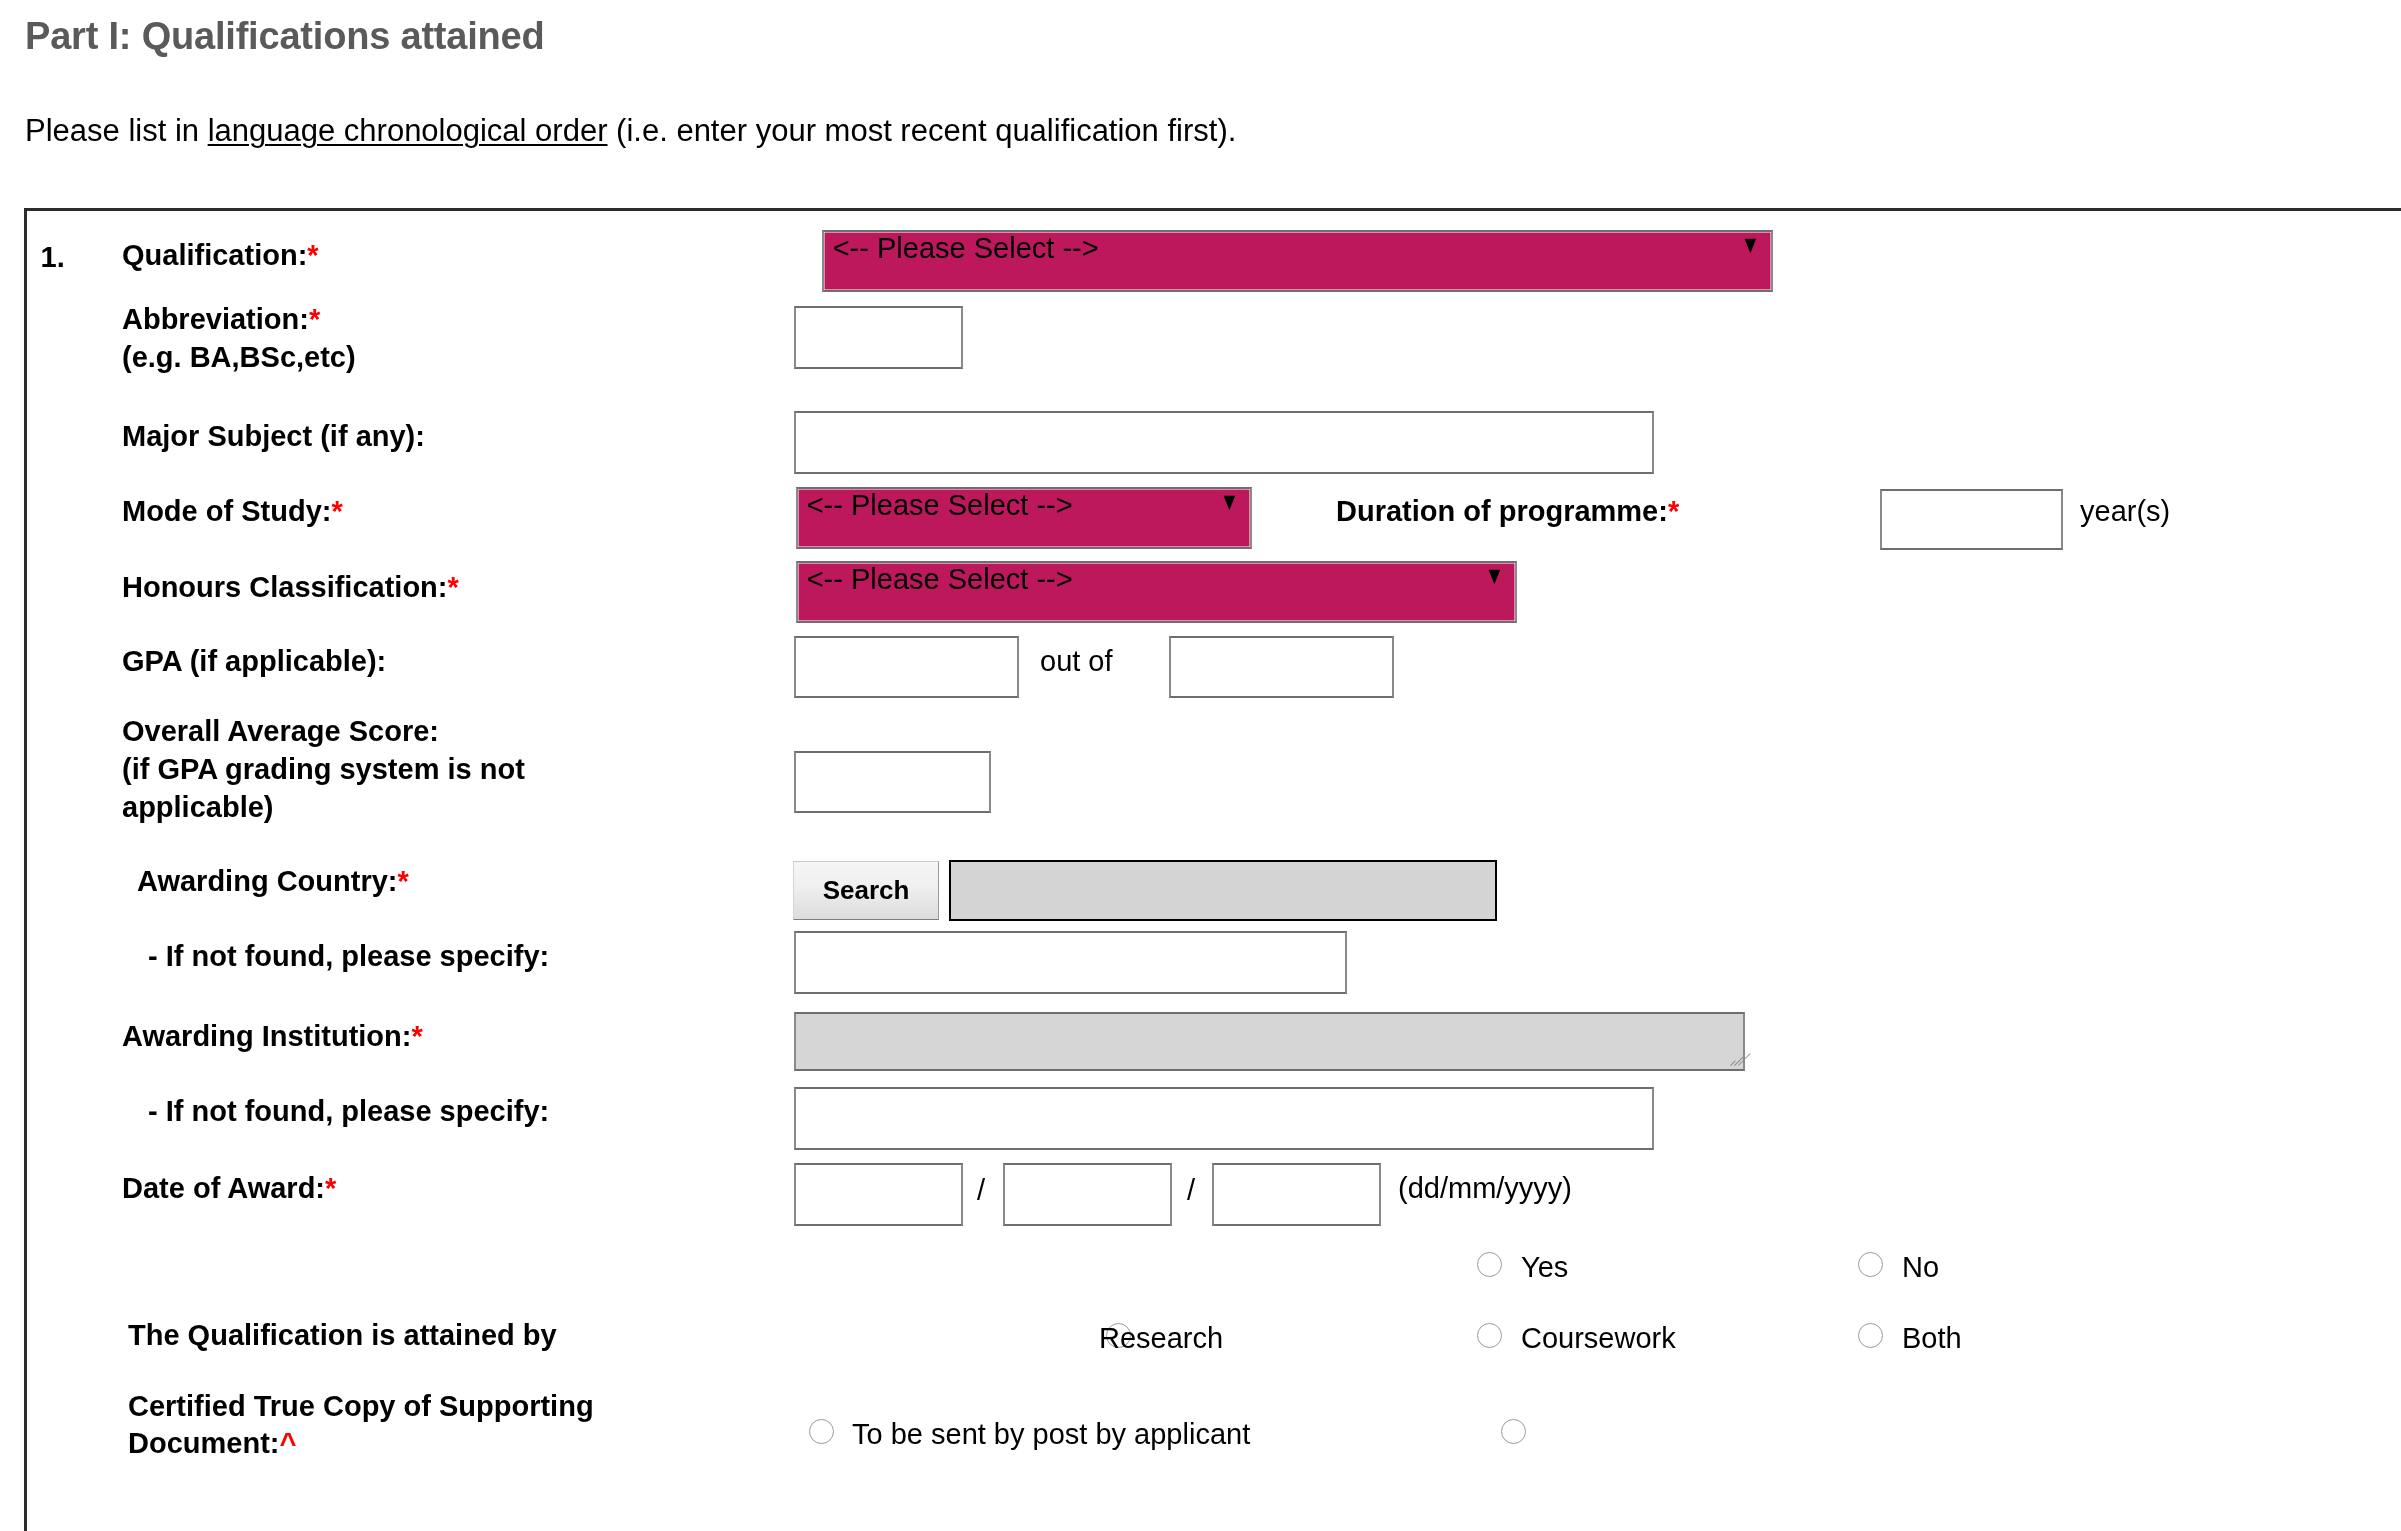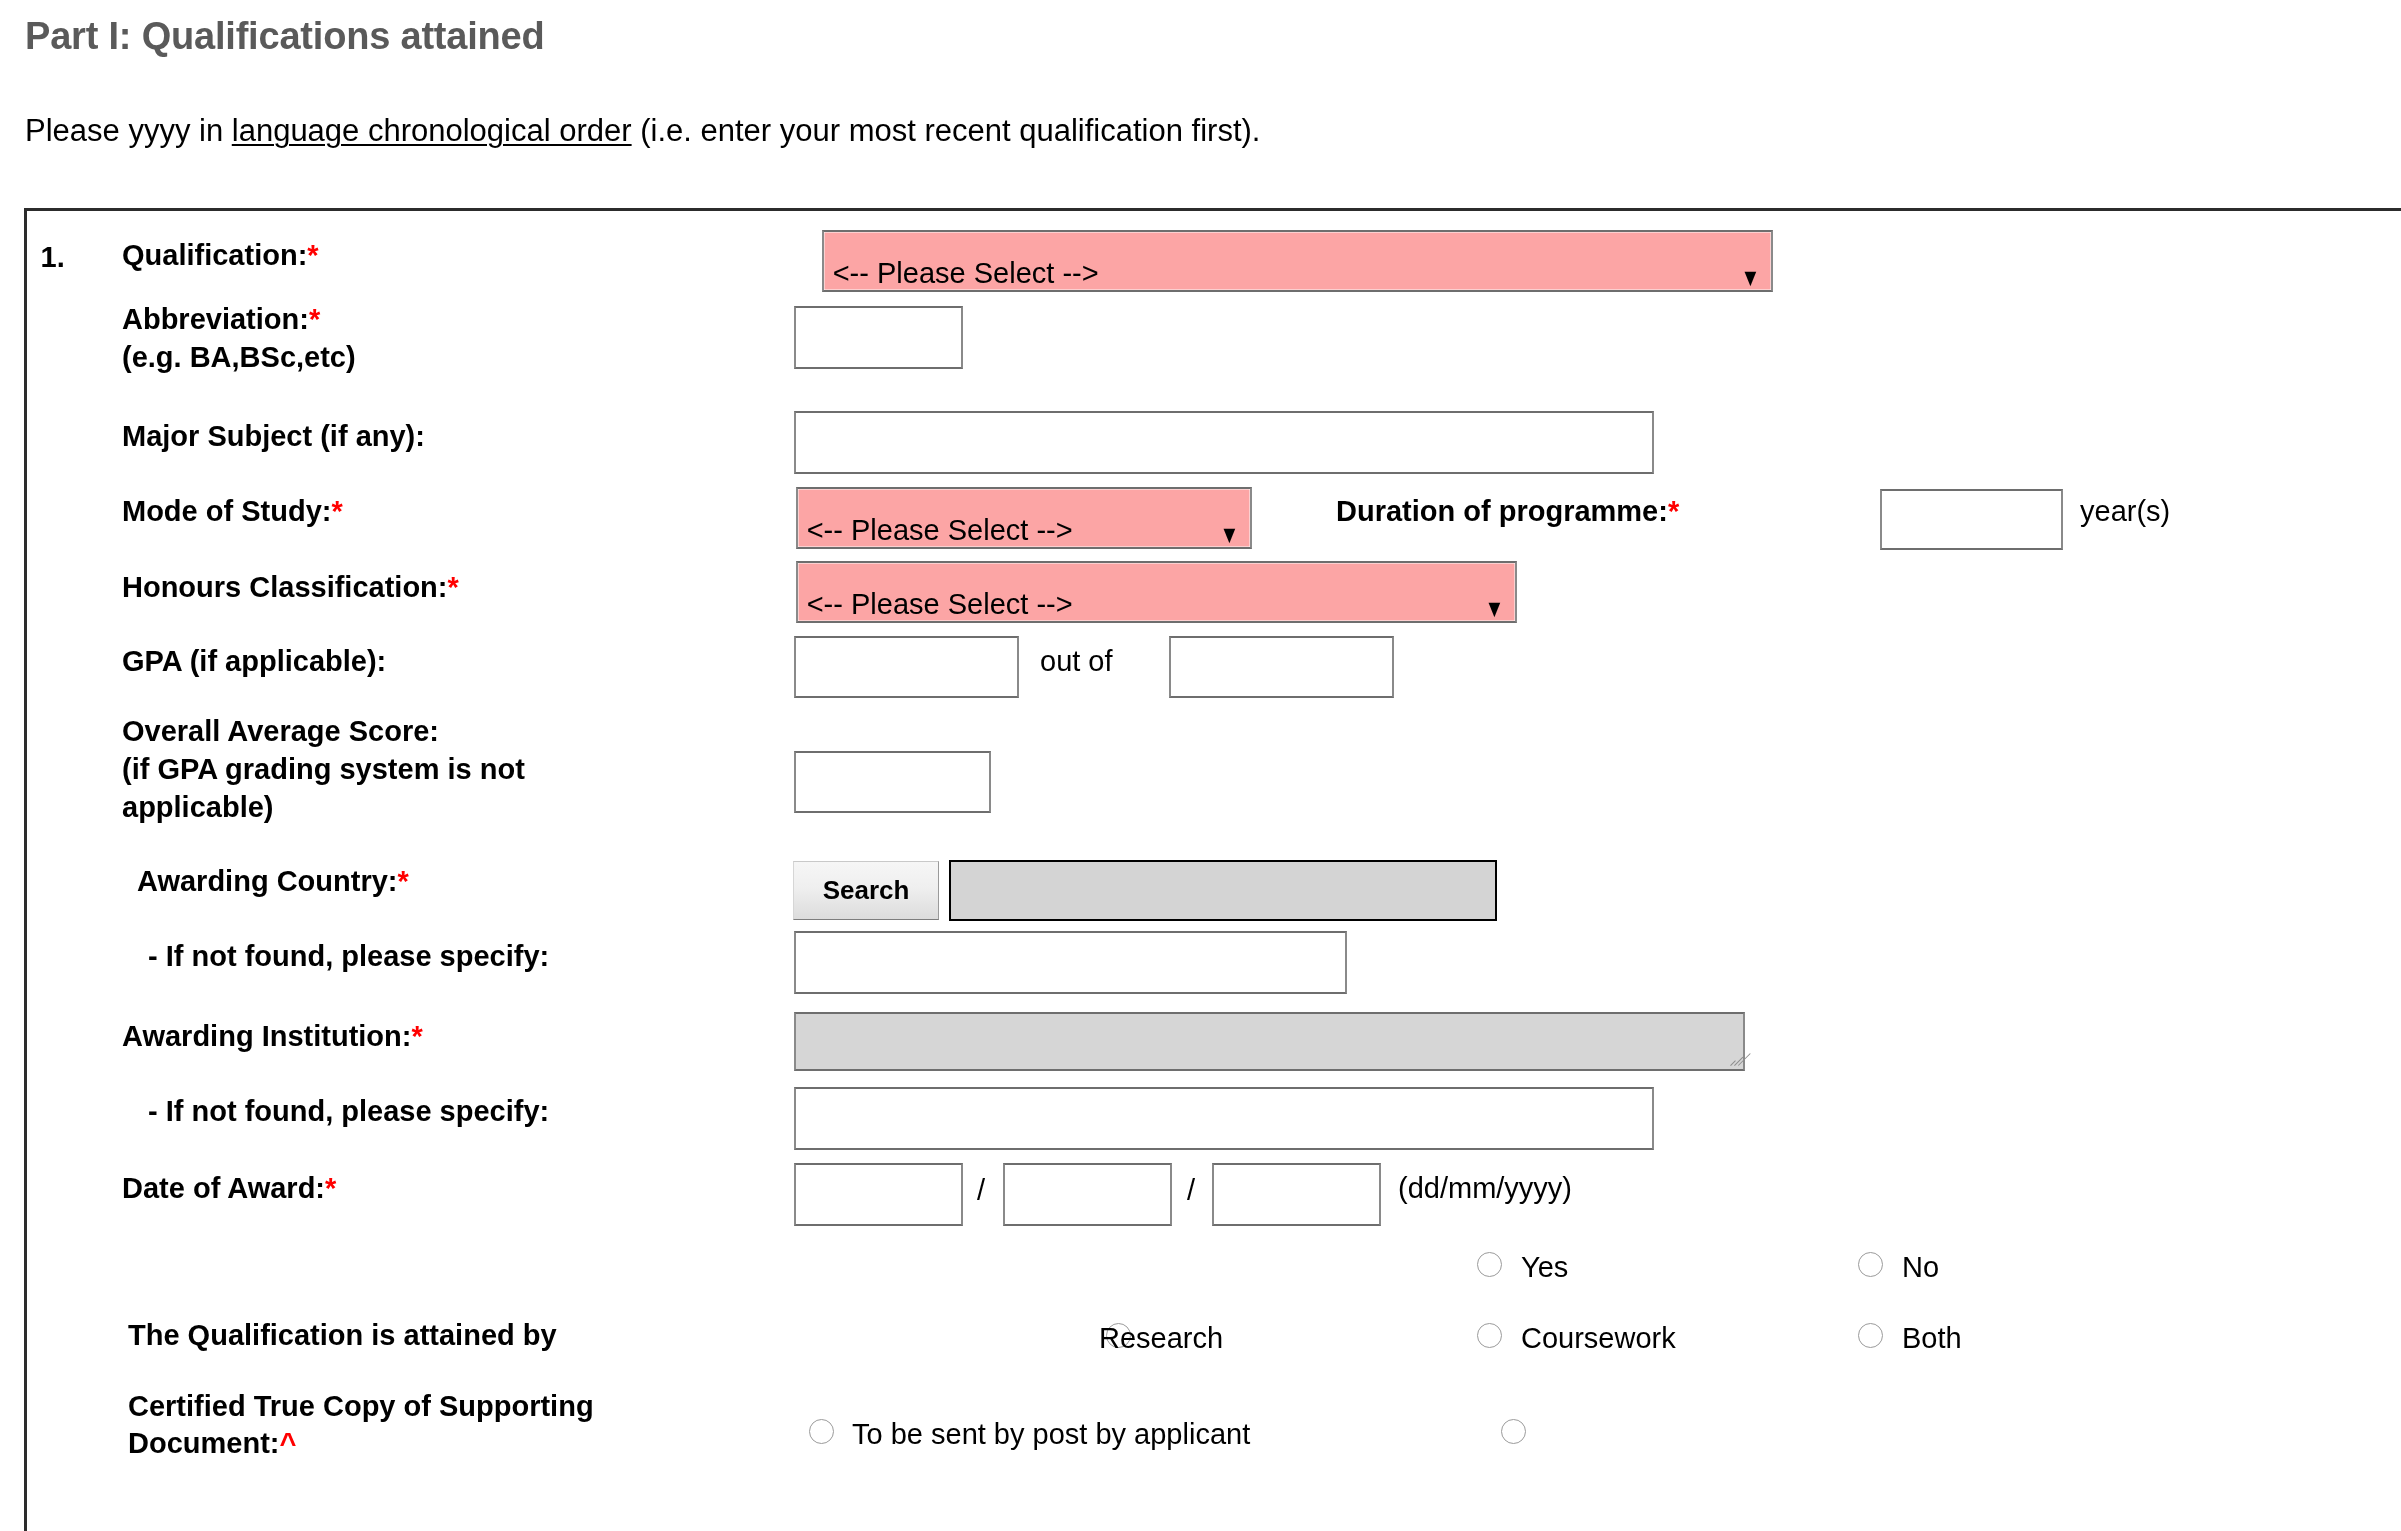--- a/index.html
+++ b/index.html
@@ -128,25 +128,25 @@
     width: 1px;
     background: #8d8d8d;
     transform-origin: bottom right;
     transform: rotate(45deg);
   }
 
   
   .sel {
     position: absolute;
     box-sizing: border-box;
-    background: #fca5a5;
+    background: #be185d;
     border: 2.4px solid;
     border-color: #6e6e6e #8a8a8a #6e6e6e #8a8a8a;
     display: flex;
-    align-items: flex-end;
+    align-items: flex-start;
     padding-left: 8.7px;
     padding-right: 8.7px;
     font-size: 29px;
     color: #000;
     box-shadow: inset 0 0 0 0.5px #fcfcfc;
   }
   .sel .sel-val {
     flex: 1 1 auto;
     white-space: nowrap;
     overflow: hidden;
@@ -197,21 +197,21 @@
     font-size: 29px;
     color: #000;
   }
 </style>
 </head>
 <body>
 
 <div class="page-title">Part I: Qualifications attained</div>
 
 <div class="intro-line">
-  <span>Please yyyy in </span><span class="u">language chronological order</span><span> (i.e. enter your most recent qualification first).</span>
+  <span>Please list in </span><span class="u">language chronological order</span><span> (i.e. enter your most recent qualification first).</span>
 </div>
 
 <div class="form-box">
 
   <span class="num" style="left:13.6px; top:30px;">1.</span>
 
   <span class="lbl" style="left:95px; top:30px;">
     <span>Qualification:</span><span class="star">*</span>
   </span>
   <div class="sel" style="left:795px; top:19.4px; width:951px; height:62px;">

